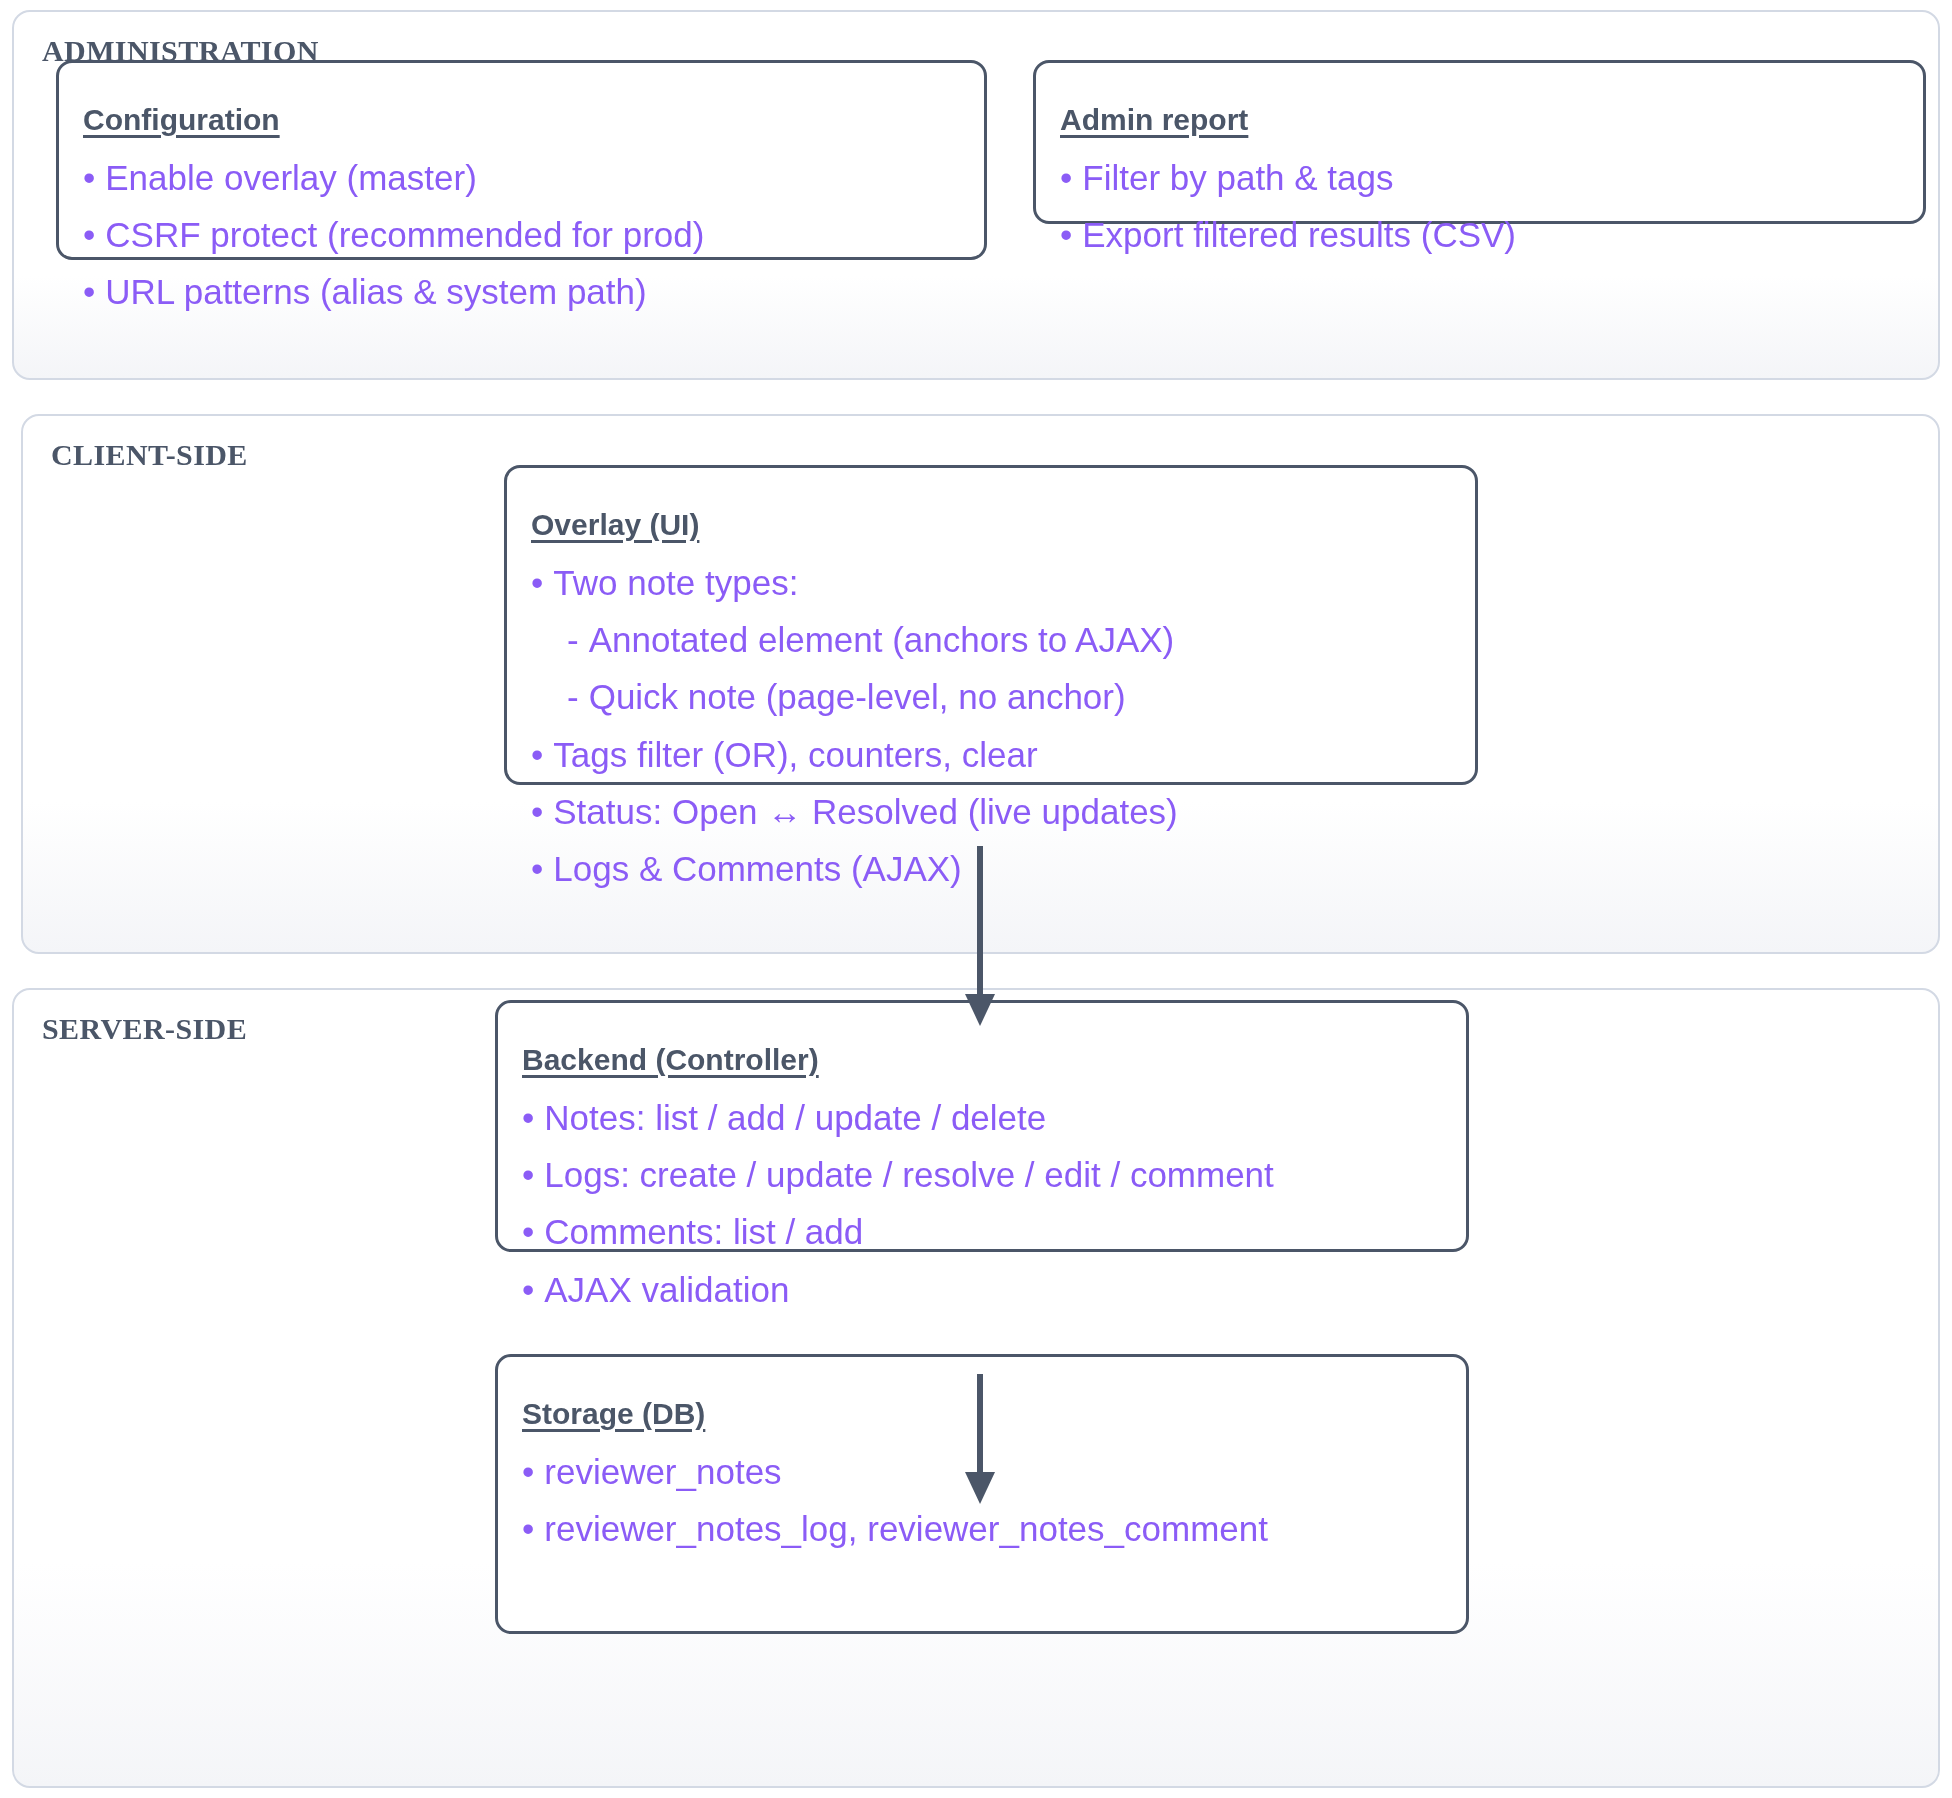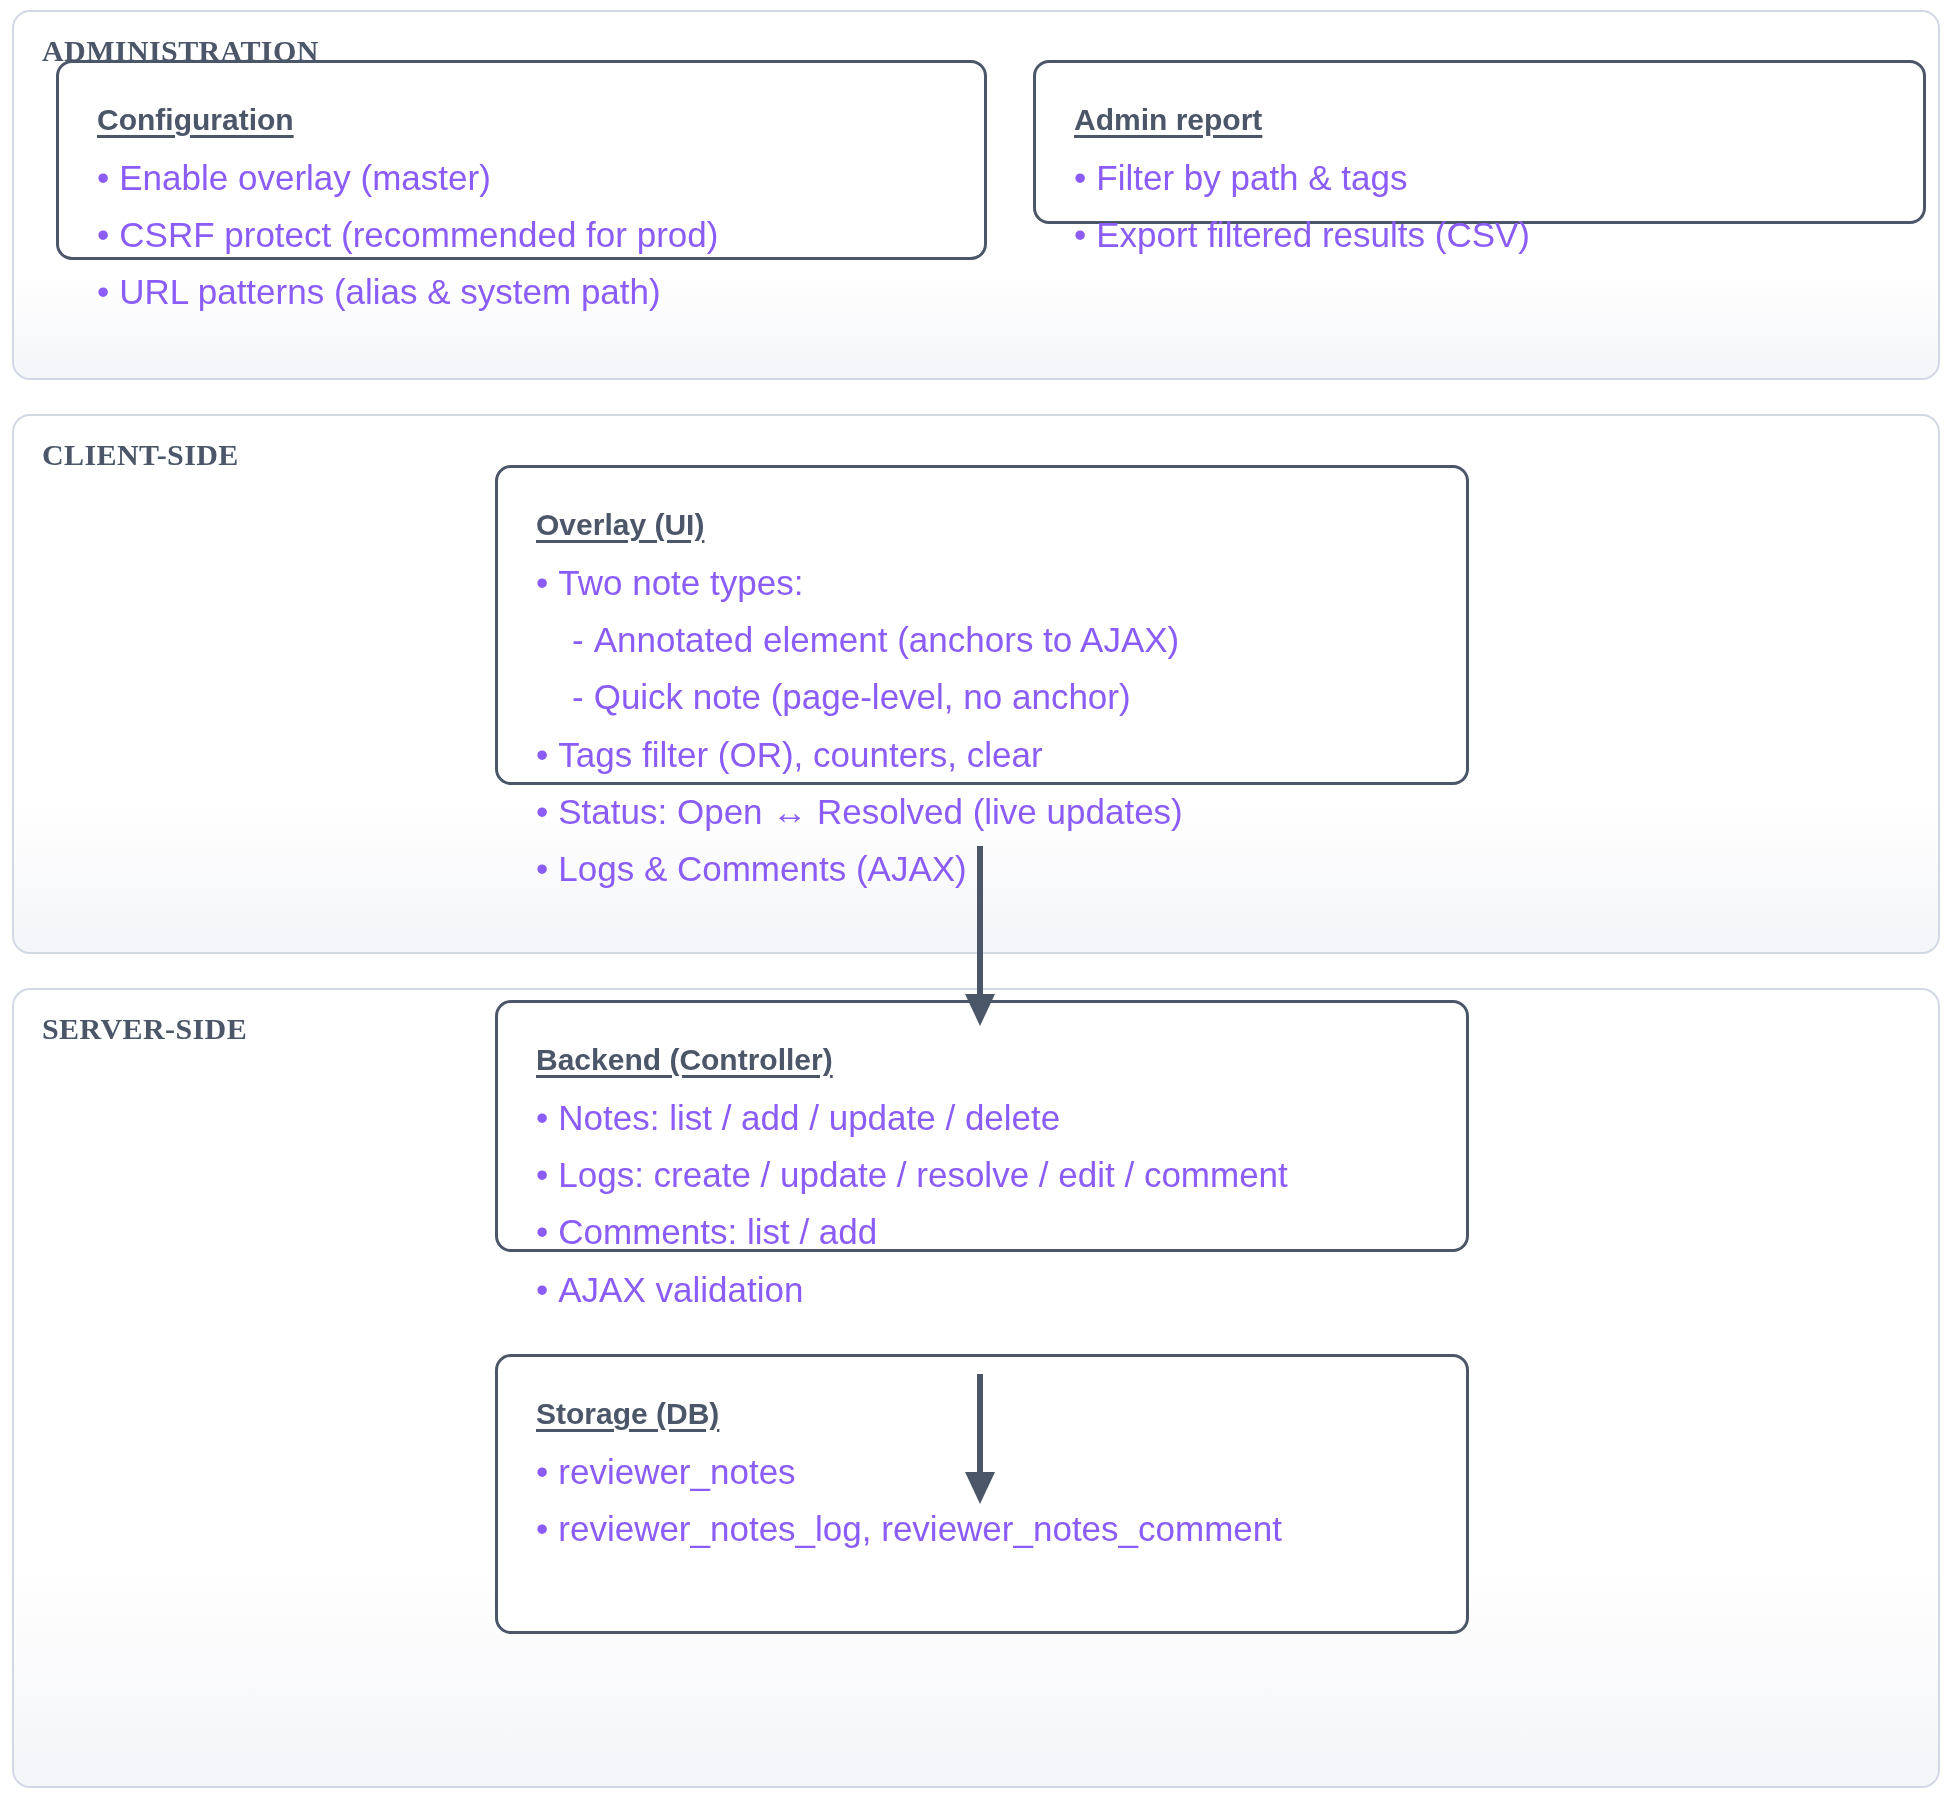--- a/index.html
+++ b/index.html
@@ -38,31 +38,31 @@
     font-weight: bold;
     font-size: 30px;
     letter-spacing: 0.4px;
     color: #4b5668;
     top: 22px;
     left: 28px;
     white-space: nowrap;
   }
 
   #lane-admin   { height: 370px; }
-  #lane-client  { height: 540px; }
+  #lane-client  { height: 540px; margin-left: 9px; }
   #lane-server  { height: 800px; margin-top: 20px; }
 
   
   .node {
     position: absolute;
     box-sizing: border-box;
     border: 3px solid #4b5668;
     border-radius: 16px;
     background: #ffffff;
-    padding: 22px 34px 18px 32px;
+    padding: 22px 34px 18px 18px;
   }
   .node-title {
     font-size: 30px;
     font-weight: bold;
     color: #4b5668;
     text-decoration: underline;
     text-underline-offset: 5px;
     text-decoration-thickness: 3px;
     margin: 18px 0 18px 6px;
     white-space: nowrap;

